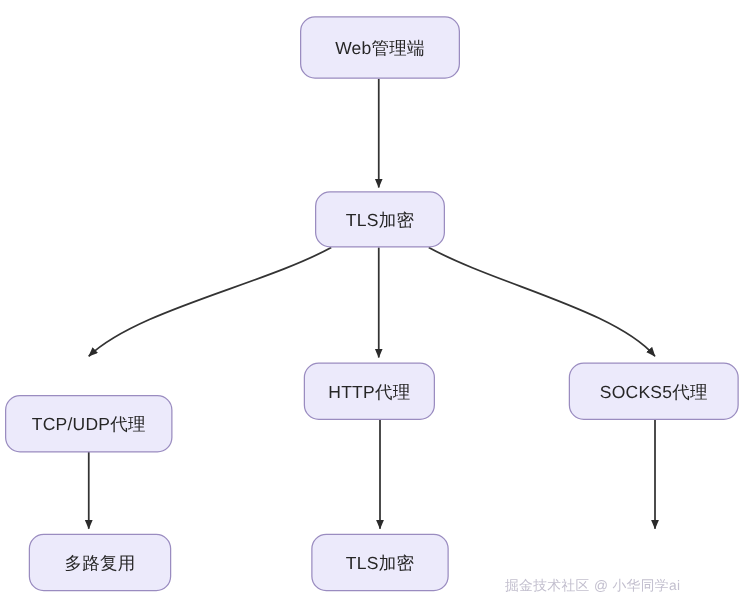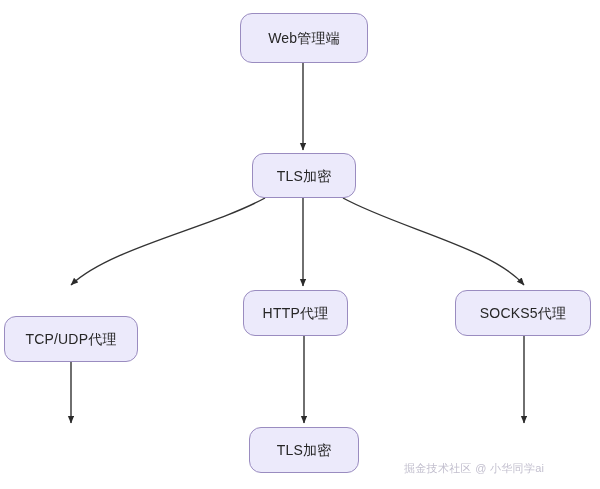--- a/index.html
+++ b/index.html
@@ -104,20 +104,23 @@
   </div>
 
   <div class="node" id="node-http">
     <span class="node-label">HTTP代理</span>
   </div>
 
   <div class="node" id="node-socks5">
     <span class="node-label">SOCKS5代理</span>
   </div>
 
+  <div class="node" id="node-mux">
+    <span class="node-label">多路复用</span>
+  </div>
 
   <div class="node" id="node-tls">
     <span class="node-label">TLS加密</span>
   </div>
 
 
   <div class="watermark">掘金技术社区 @ 小华同学ai</div>
 
 </div>
 

